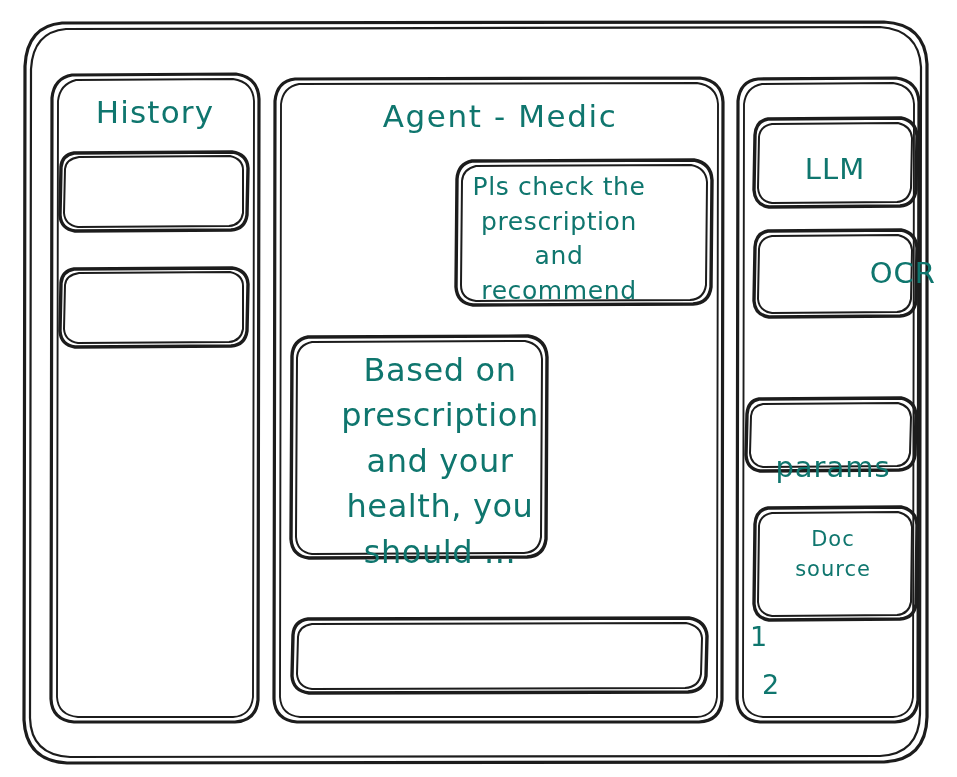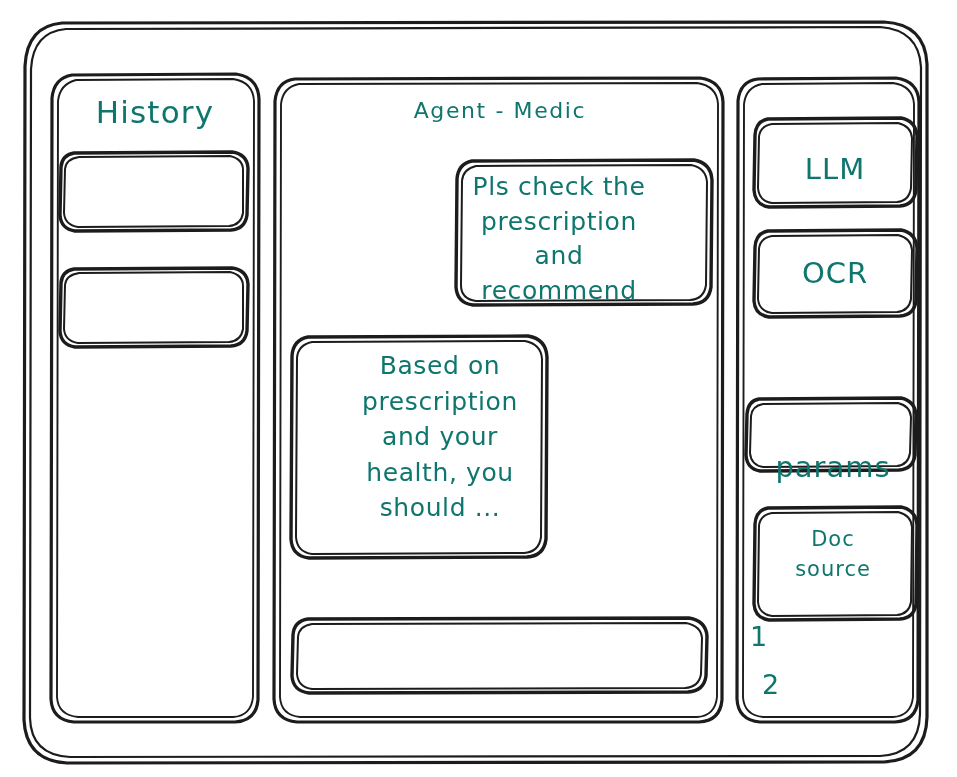--- a/index.html
+++ b/index.html
@@ -54,49 +54,49 @@
     top: 93px;
     width: 186px;
     font-size: 31px;
     letter-spacing: 1.2px;
   }
 
   .panel-title {
     left: 300px;
     top: 97px;
     width: 400px;
-    font-size: 22px;
+    font-size: 31px;
     letter-spacing: 1.6px;
   }
 
   .bubble-text-user {
     left: 458px;
     top: 170px;
     width: 202px;
     font-size: 25px;
     line-height: 1.38;
   }
 
   .bubble-text-assistant {
     left: 296px;
     top: 348px;
     width: 288px;
-    font-size: 25px;
+    font-size: 32px;
     line-height: 1.42;
   }
 
   .tool-label {
     position: absolute;
     width: 160px;
     text-align: center;
     font-size: 29px;
     letter-spacing: 1px;
   }
   .tool-label.llm      { left: 755px; top: 151px; }
-  .tool-label.ocr      { left: 755px; top: 255px; }
+  .tool-label.ocr      { left: 776px; top: 255px; text-align: right; }
   .tool-label.params   { left: 753px; top: 413px; margin-top: 36px; }
   .tool-label.docsrc   { left: 753px; top: 524px; font-size: 21px; line-height: 1.45; }
 
   .source-item {
     position: absolute;
     font-size: 27px;
     text-align: left;
     width: 40px;
   }
   .source-item.one { left: 750px; top: 620px; }

